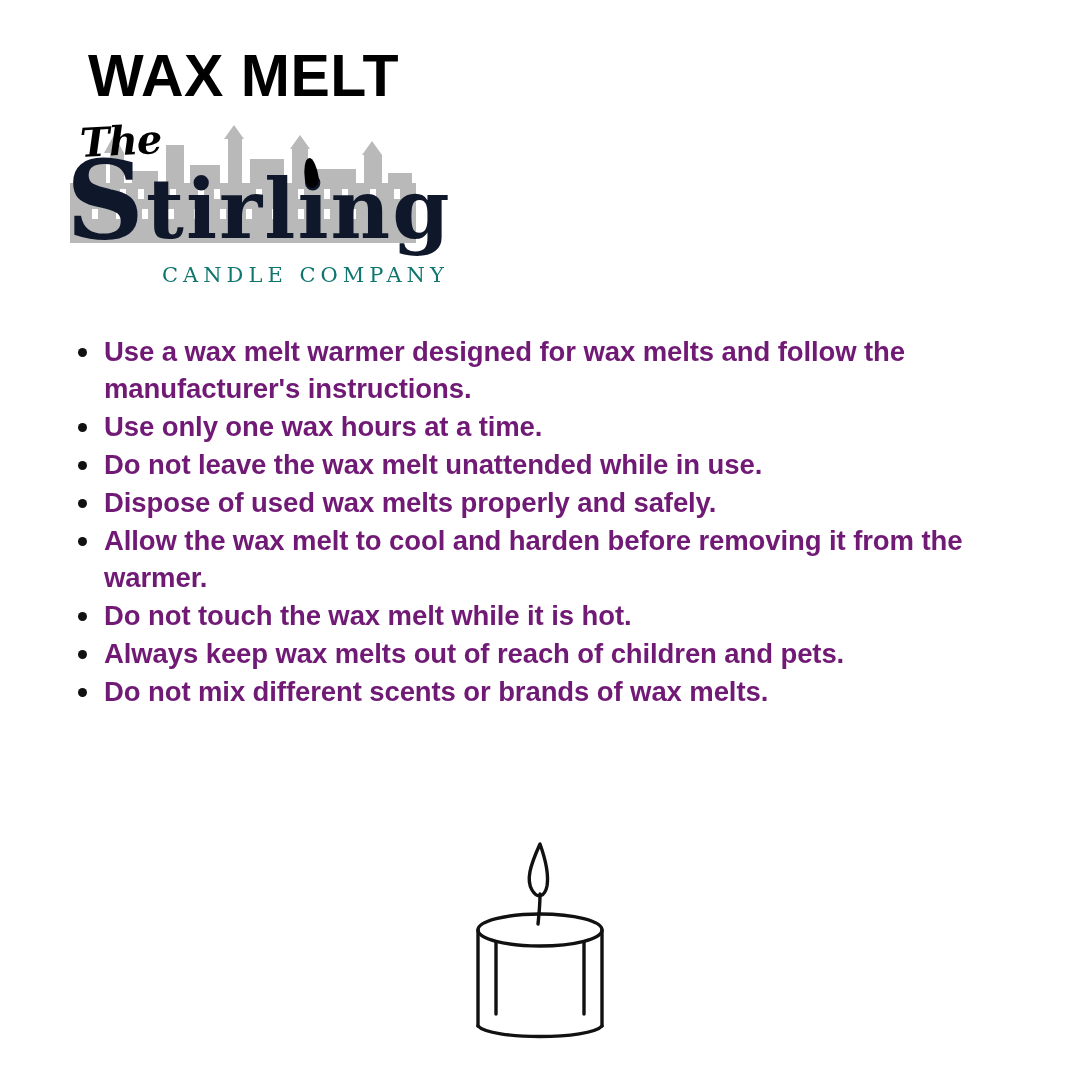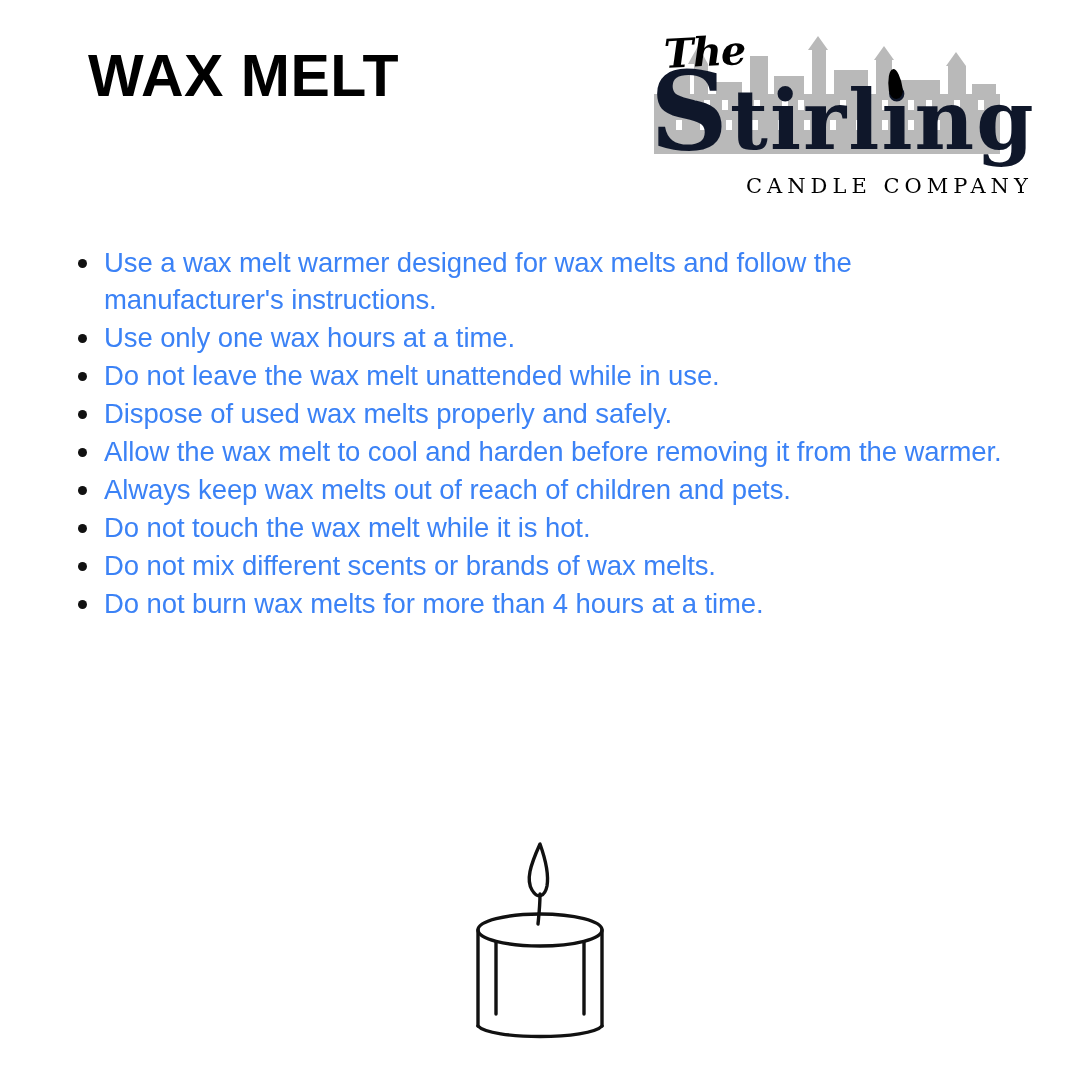--- a/index.html
+++ b/index.html
@@ -19,21 +19,21 @@
   .page {
     width: 1080px;
     height: 1080px;
     position: relative;
     box-sizing: border-box;
   }
 
   
   .header {
     display: flex;
-    flex-direction: row;
+    flex-direction: column;
     align-items: flex-start;
     justify-content: space-between;
     padding: 28px 58px 0 58px;
     box-sizing: border-box;
   }
 
   .title-block {
     padding-top: 8px;
     padding-left: 30px;
   }
@@ -102,39 +102,40 @@
     border-radius: 50% 50% 50% 50% / 70% 70% 30% 30%;
     transform: rotate(-8deg) scaleY(1.25);
   }
   .logo-sub {
     position: absolute;
     left: 104px;
     top: 146px;
     font-family: "DejaVu Serif", serif;
     font-size: 21px;
     letter-spacing: 5px;
-    color: #000000;
+    color: #0f766e;
     white-space: nowrap;
   }
 
   
   .care-list {
     margin: 42px 0 0 0;
     padding: 0 62px 0 66px;
     list-style: none;
     box-sizing: border-box;
   }
   .care-list li {
     position: relative;
     font-size: 27.5px;
     line-height: 1.345;
-    color: #3b82f6;
+    color: #701a75;
     padding-left: 38px;
     margin-bottom: 1px;
     letter-spacing: -0.1px;
+    font-weight: bold;
   }
   .care-list li::before {
     content: "";
     position: absolute;
     left: 12px;
     top: 14px;
     width: 9px;
     height: 9px;
     background: #111111;
     border-radius: 50%;
@@ -223,24 +224,23 @@
     </div>
 
   </div>
 
   <ul class="care-list">
     <li>Use a wax melt warmer designed for wax melts and follow the manufacturer's instructions.</li>
     <li>Use only one wax hours at a time.</li>
     <li>Do not leave the wax melt unattended while in use.</li>
     <li>Dispose of used wax melts properly and safely.</li>
     <li>Allow the wax melt to cool and harden before removing it from the warmer.</li>
+    <li>Do not touch the wax melt while it is hot.</li>
     <li>Always keep wax melts out of reach of children and pets.</li>
-    <li>Do not touch the wax melt while it is hot.</li>
     <li>Do not mix different scents or brands of wax melts.</li>
-    <li>Do not burn wax melts for more than 4 hours at a time.</li>
   </ul>
 
   <div class="candle-wrap">
     <svg width="180" height="220" viewBox="0 0 180 220" xmlns="http://www.w3.org/2000/svg">
       <g fill="none" stroke="#111111" stroke-width="3.4" stroke-linecap="round" stroke-linejoin="round">
 
         <path d="M90 6 C 80 28, 76 42, 82 52 C 88 62, 95 58, 97 48 C 99 36, 95 20, 90 6 Z"></path>
 
         <path d="M90 56 C 90 68, 89 76, 88 86"></path>
 

